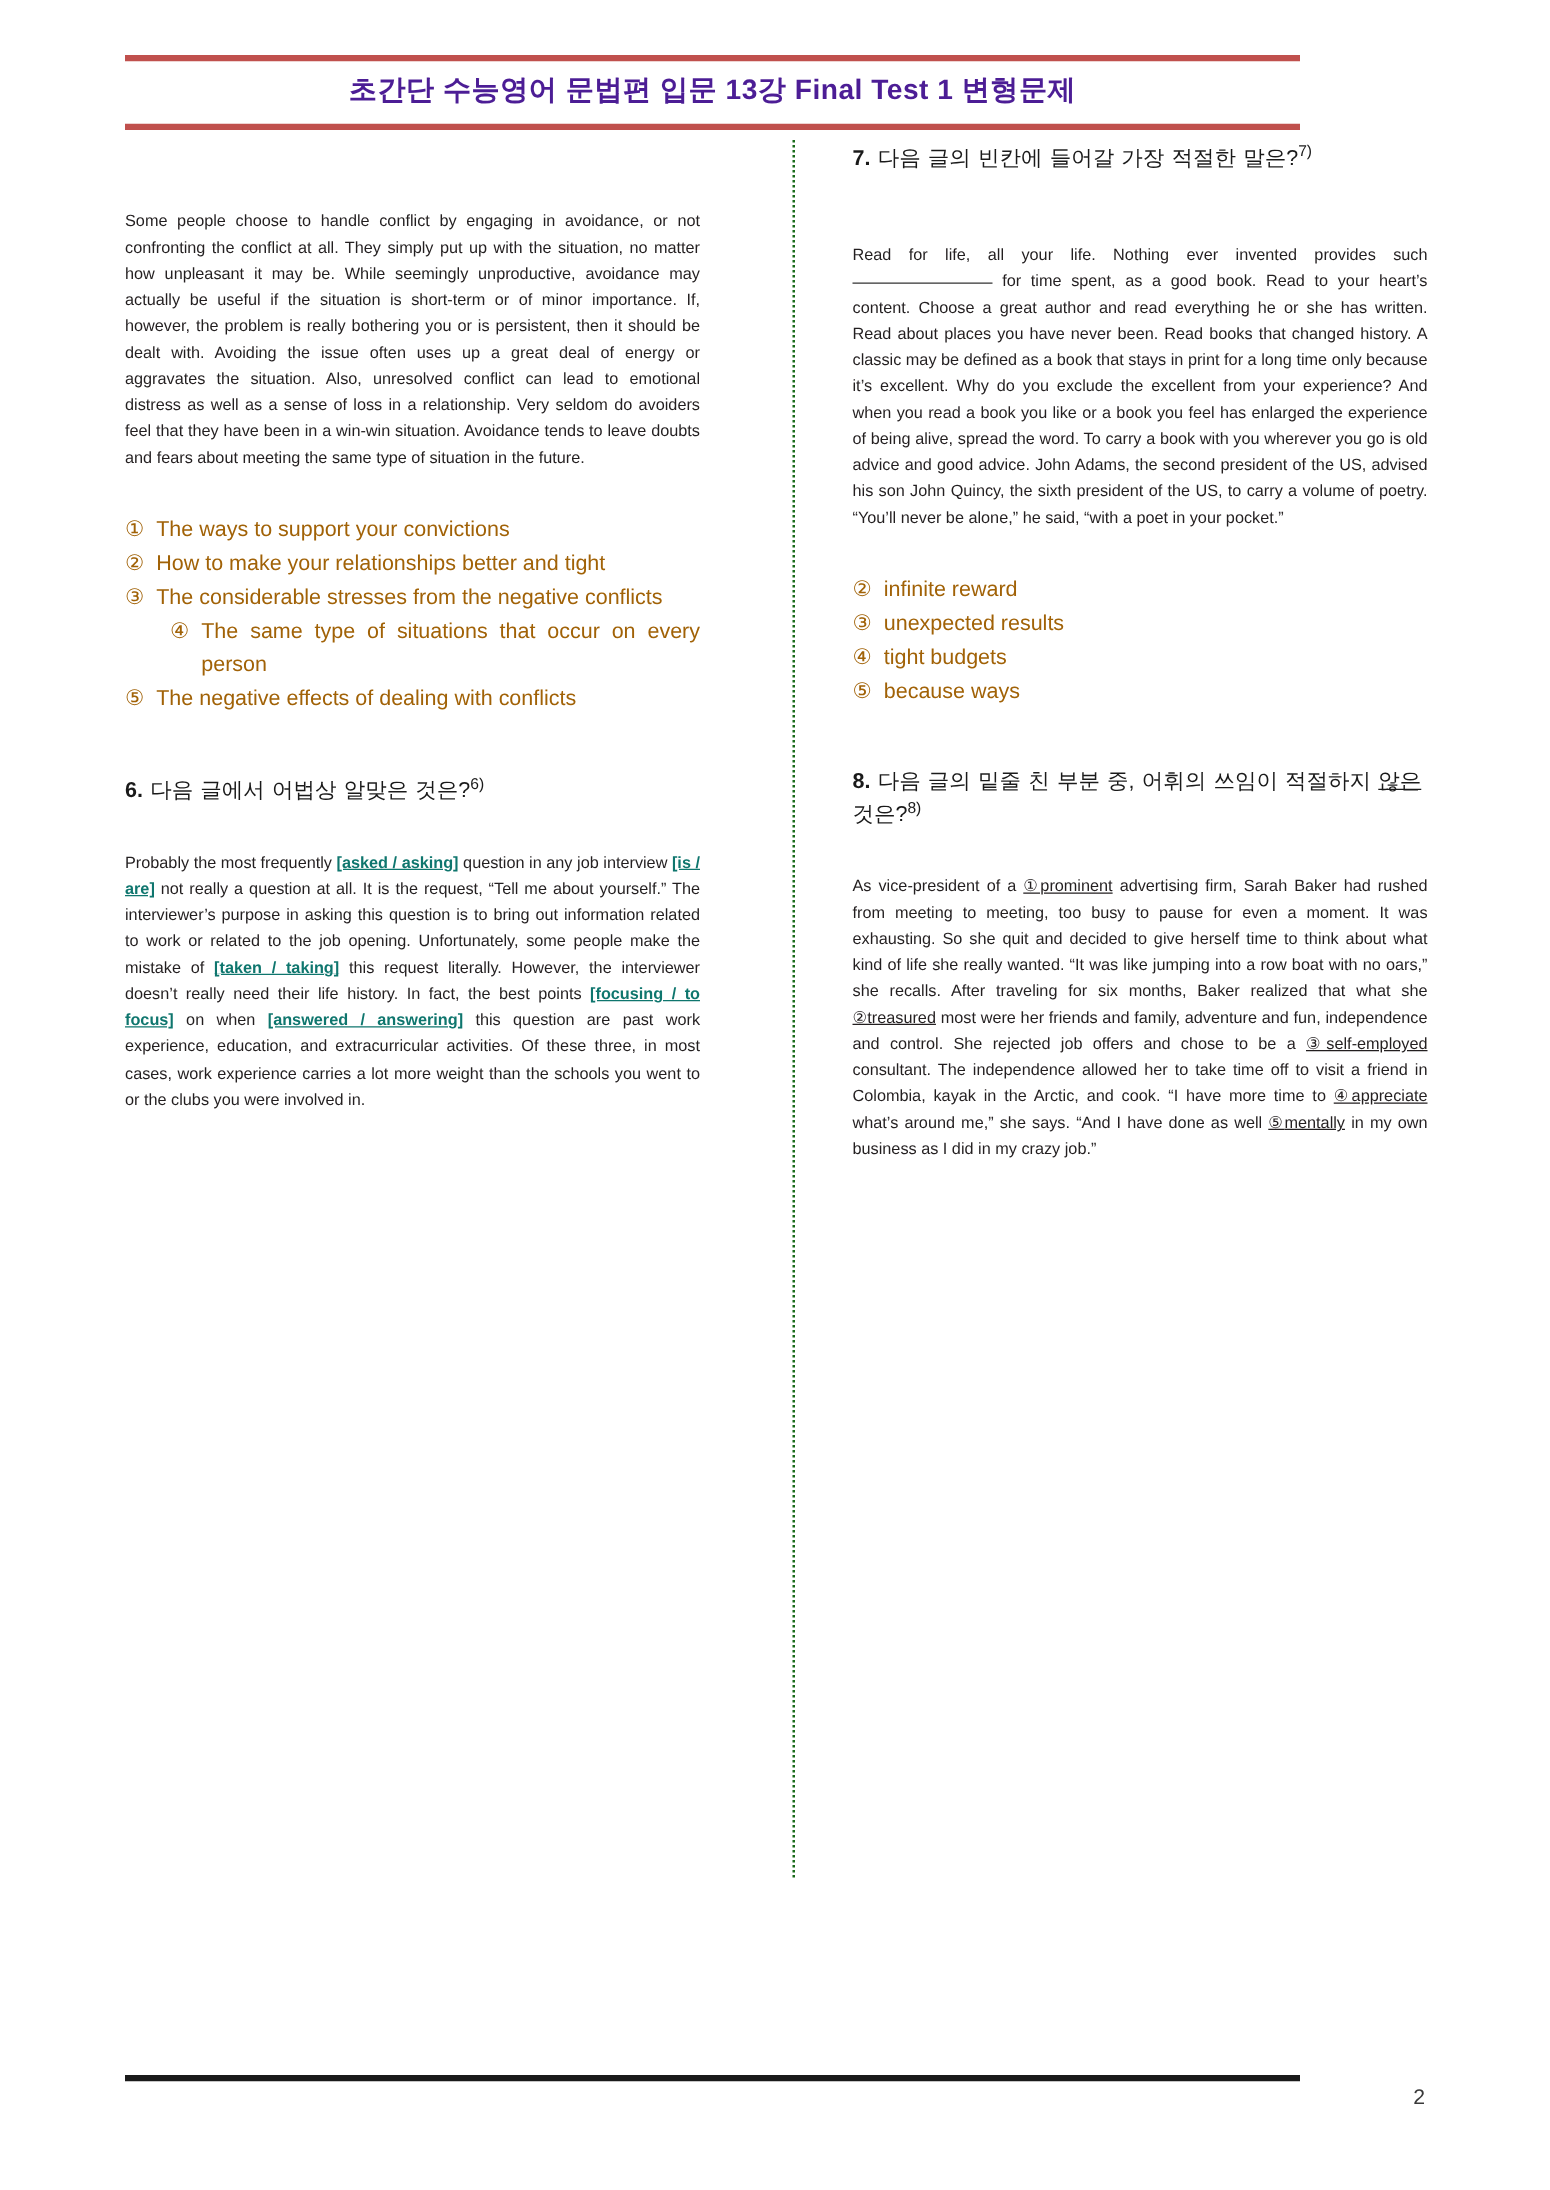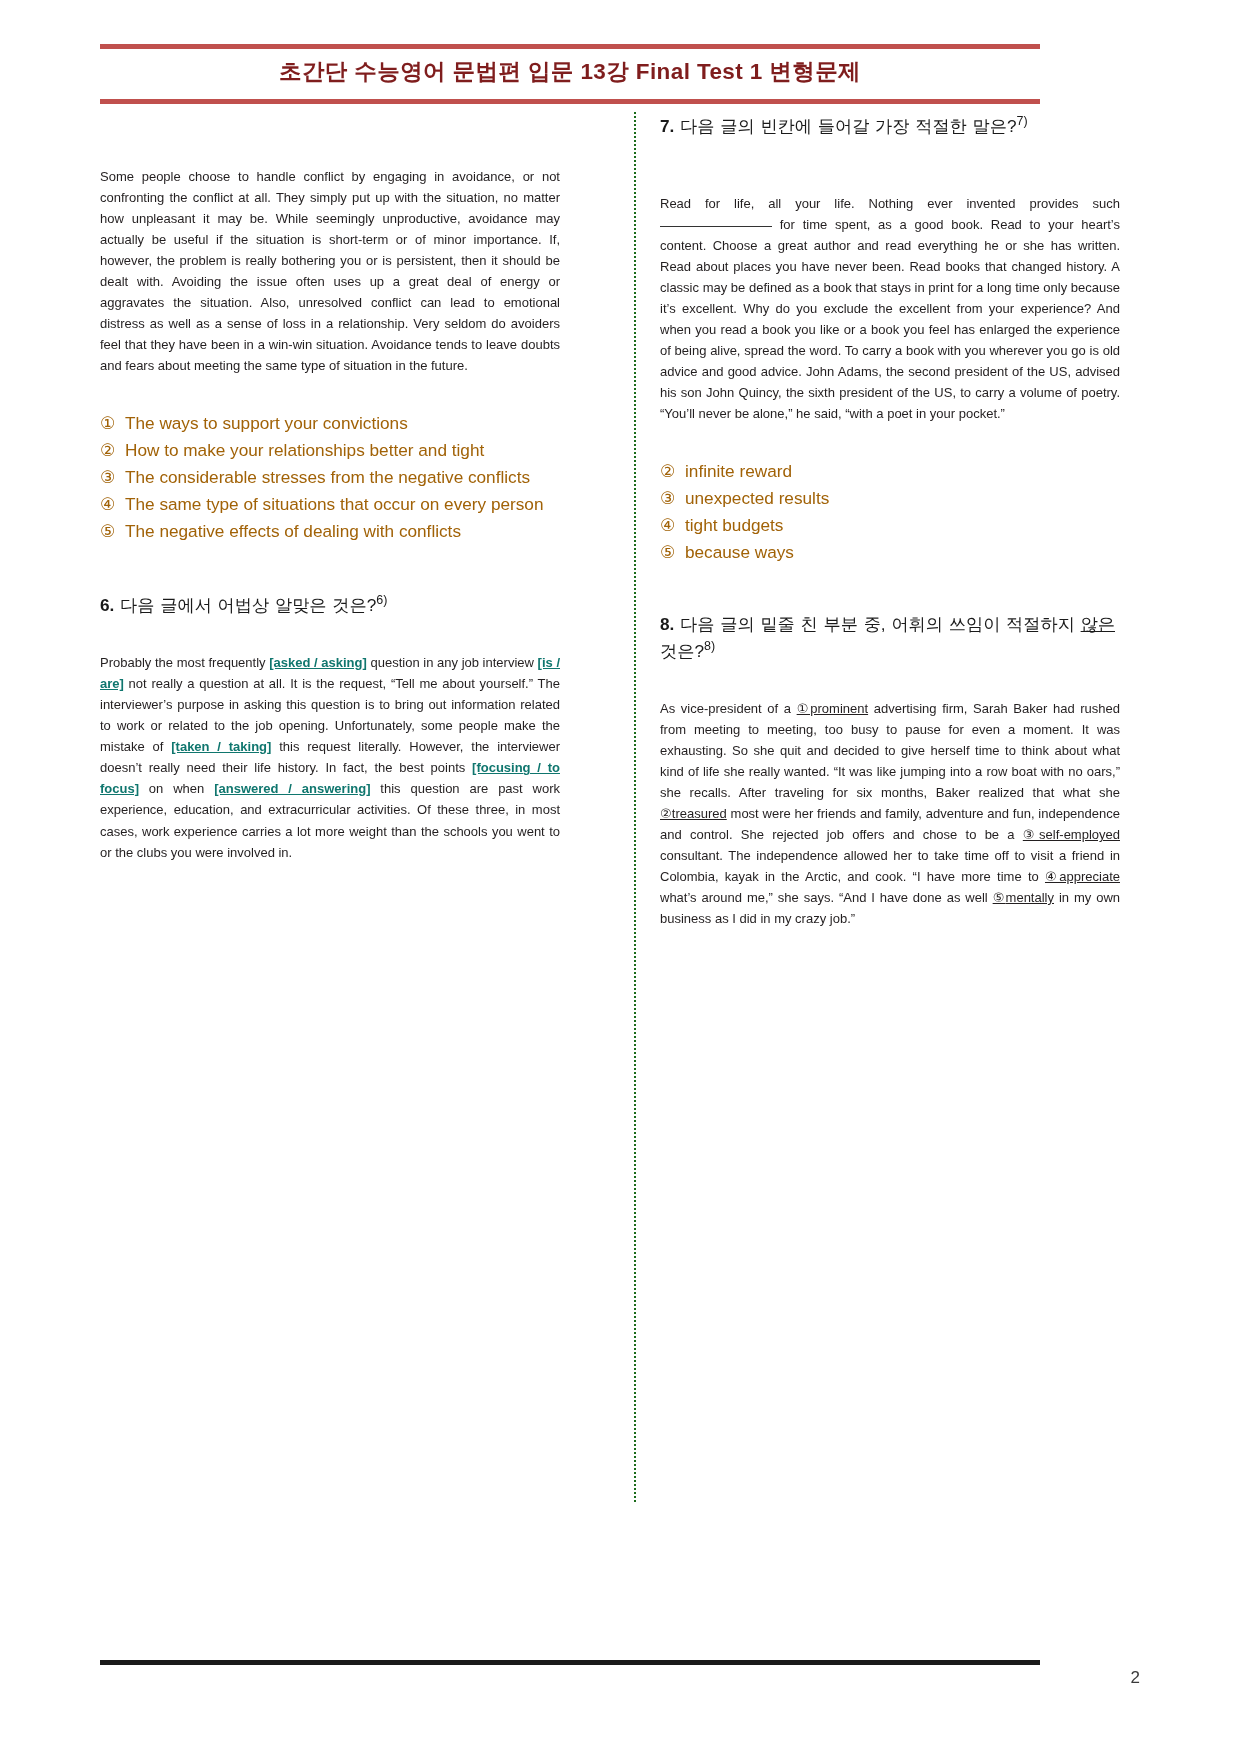--- a/index.html
+++ b/index.html
@@ -32,21 +32,21 @@
     background: #c0504d;
   }
   .doc-title {
     position: absolute;
     left: 100px; top: 56px;
     width: 940px;
     text-align: center;
     font-size: 22.5px;
     font-weight: bold;
     letter-spacing: 0.4px;
-    color: #7f1d1d;
+    color: #4c1d95;
   }
   .rule-bottom {
     position: absolute;
     left: 100px; top: 1660px;
     width: 940px; height: 5px;
     background: #1a1a1a;
   }
   .page-num {
     position: absolute;
     right: 100px; top: 1668px;
@@ -59,21 +59,21 @@
     width: 0; height: 1390px;
     border-left: 2px dotted #1a6b1a;
   }
 
   .col {
     position: absolute;
     top: 112px;
     width: 460px;
   }
   .col-left { left: 100px; }
-  .col-right { left: 660px; }
+  .col-right { left: 682px; }
 
   .q-head {
     font-size: 17.2px;
     line-height: 1.45;
     margin: 0 0 0 0;
     color: #1a1a1a;
     word-spacing: 1px;
   }
   .q-head .qnum { font-weight: bold; }
   .q-head .sup {
@@ -106,20 +106,21 @@
     margin: 0;
   }
   .choice {
     display: block;
     padding-left: 25px;
     text-indent: -25px;
   }
   .choice.just {
     text-align: justify;
     text-justify: inter-word;
+    margin-left: 36px;
   }
   .cmark { display: inline-block; width: 25px; text-indent: 0; }
   .gap-md { height: 34px; }
   .gap-lg { height: 46px; }
   .gap-xl { height: 54px; }
 </style>
 </head>
 <body>
 
 <div class="page">

